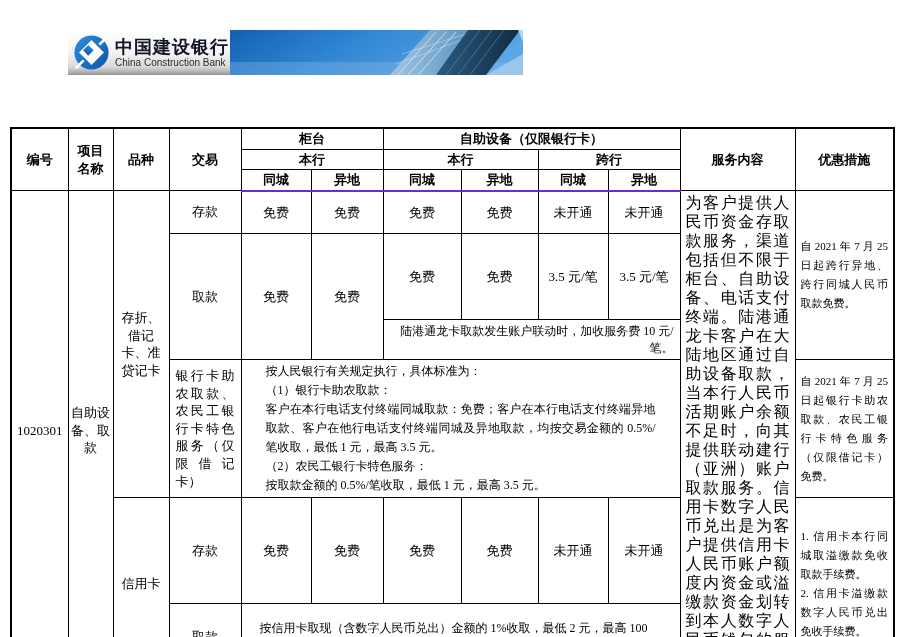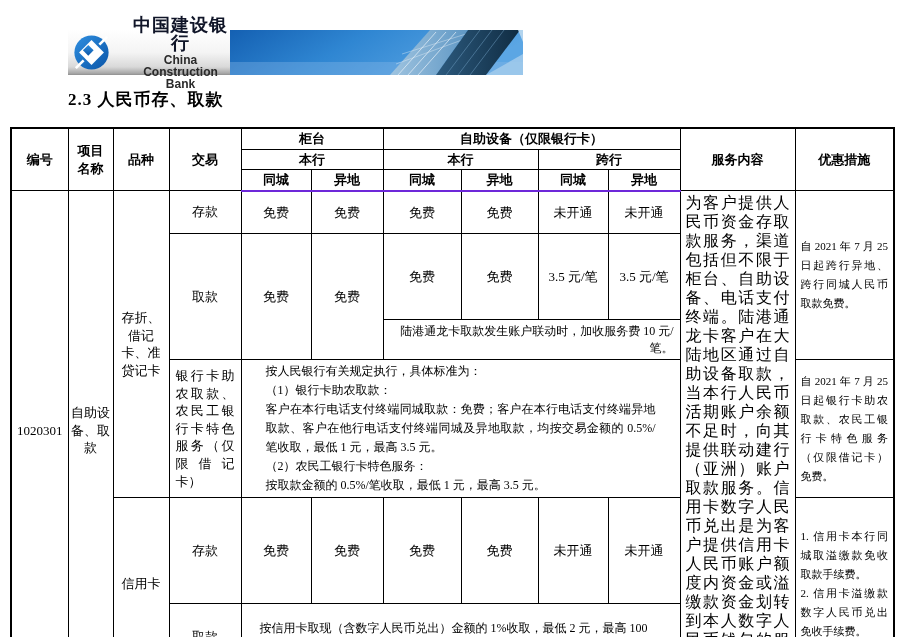--- a/index.html
+++ b/index.html
@@ -8,31 +8,31 @@
     font-family:"Liberation Serif","DejaVu Serif",serif;
     position:relative;overflow:hidden;
   }
   .page{position:absolute;inset:0;}
 
   
   .brandbar{position:absolute;left:68px;top:30px;height:45px;display:flex;}
   .logoarea{
     width:162px;height:45px;box-sizing:border-box;
     background:linear-gradient(180deg,#ffffff 0%,#f4f4f4 50%,#d9d9d9 82%,#a8a8a8 96%,#8f8f8f 100%);
-    display:flex;align-items:center;padding-left:5px;gap:21px;text-align:center;
+    display:flex;align-items:center;padding-left:5px;gap:5px;
   }
   .logomark{flex:0 0 auto;display:block;}
   .logotext{display:flex;flex-direction:column;line-height:1;}
   .logotext .cn{
     font-family:"Liberation Sans","DejaVu Sans",sans-serif;
     font-weight:bold;font-size:18px;color:#101528;letter-spacing:1px;
   }
   .logotext .en{
     font-family:"Liberation Sans","DejaVu Sans",sans-serif;
-    font-size:12px;color:#2a2a2a;margin-top:2px;font-weight:bold;
+    font-size:10px;color:#2a2a2a;margin-top:2px;
   }
   .banner{display:block;}
 
   
   .title{
     position:absolute;left:68px;top:88px;margin:0;
     font-size:17px;font-weight:bold;letter-spacing:1px;
   }
 
   
@@ -120,21 +120,20 @@
       <line x1="172" y1="24" x2="236" y2="4" stroke="#e8f1f9" stroke-width="0.8" opacity="0.5"></line>
       <polygon points="206,45 256,45 290,0 238,0" fill="url(#dark)"></polygon>
       <line x1="216" y1="45" x2="250" y2="0" stroke="#6f9ec2" stroke-width="1" opacity="0.5"></line>
       <line x1="228" y1="45" x2="262" y2="0" stroke="#6f9ec2" stroke-width="1" opacity="0.5"></line>
       <line x1="240" y1="45" x2="274" y2="0" stroke="#6f9ec2" stroke-width="1" opacity="0.5"></line>
       <polygon points="256,45 293,45 293,24" fill="#a6cdec" opacity="0.8"></polygon>
       <polygon points="288,0 293,0 293,12" fill="#bcd9f0" opacity="0.9"></polygon>
     </svg>
   </div>
 
-  <h2 class="title">2.3 人民币存、取款</h2>
 
   <table class="fee-table">
     <colgroup>
       <col style="width:57px">
         <col style="width:45px">
         <col style="width:56px">
         <col style="width:72px">
       <col style="width:70px">
         <col style="width:72px">
         <col style="width:78px">

